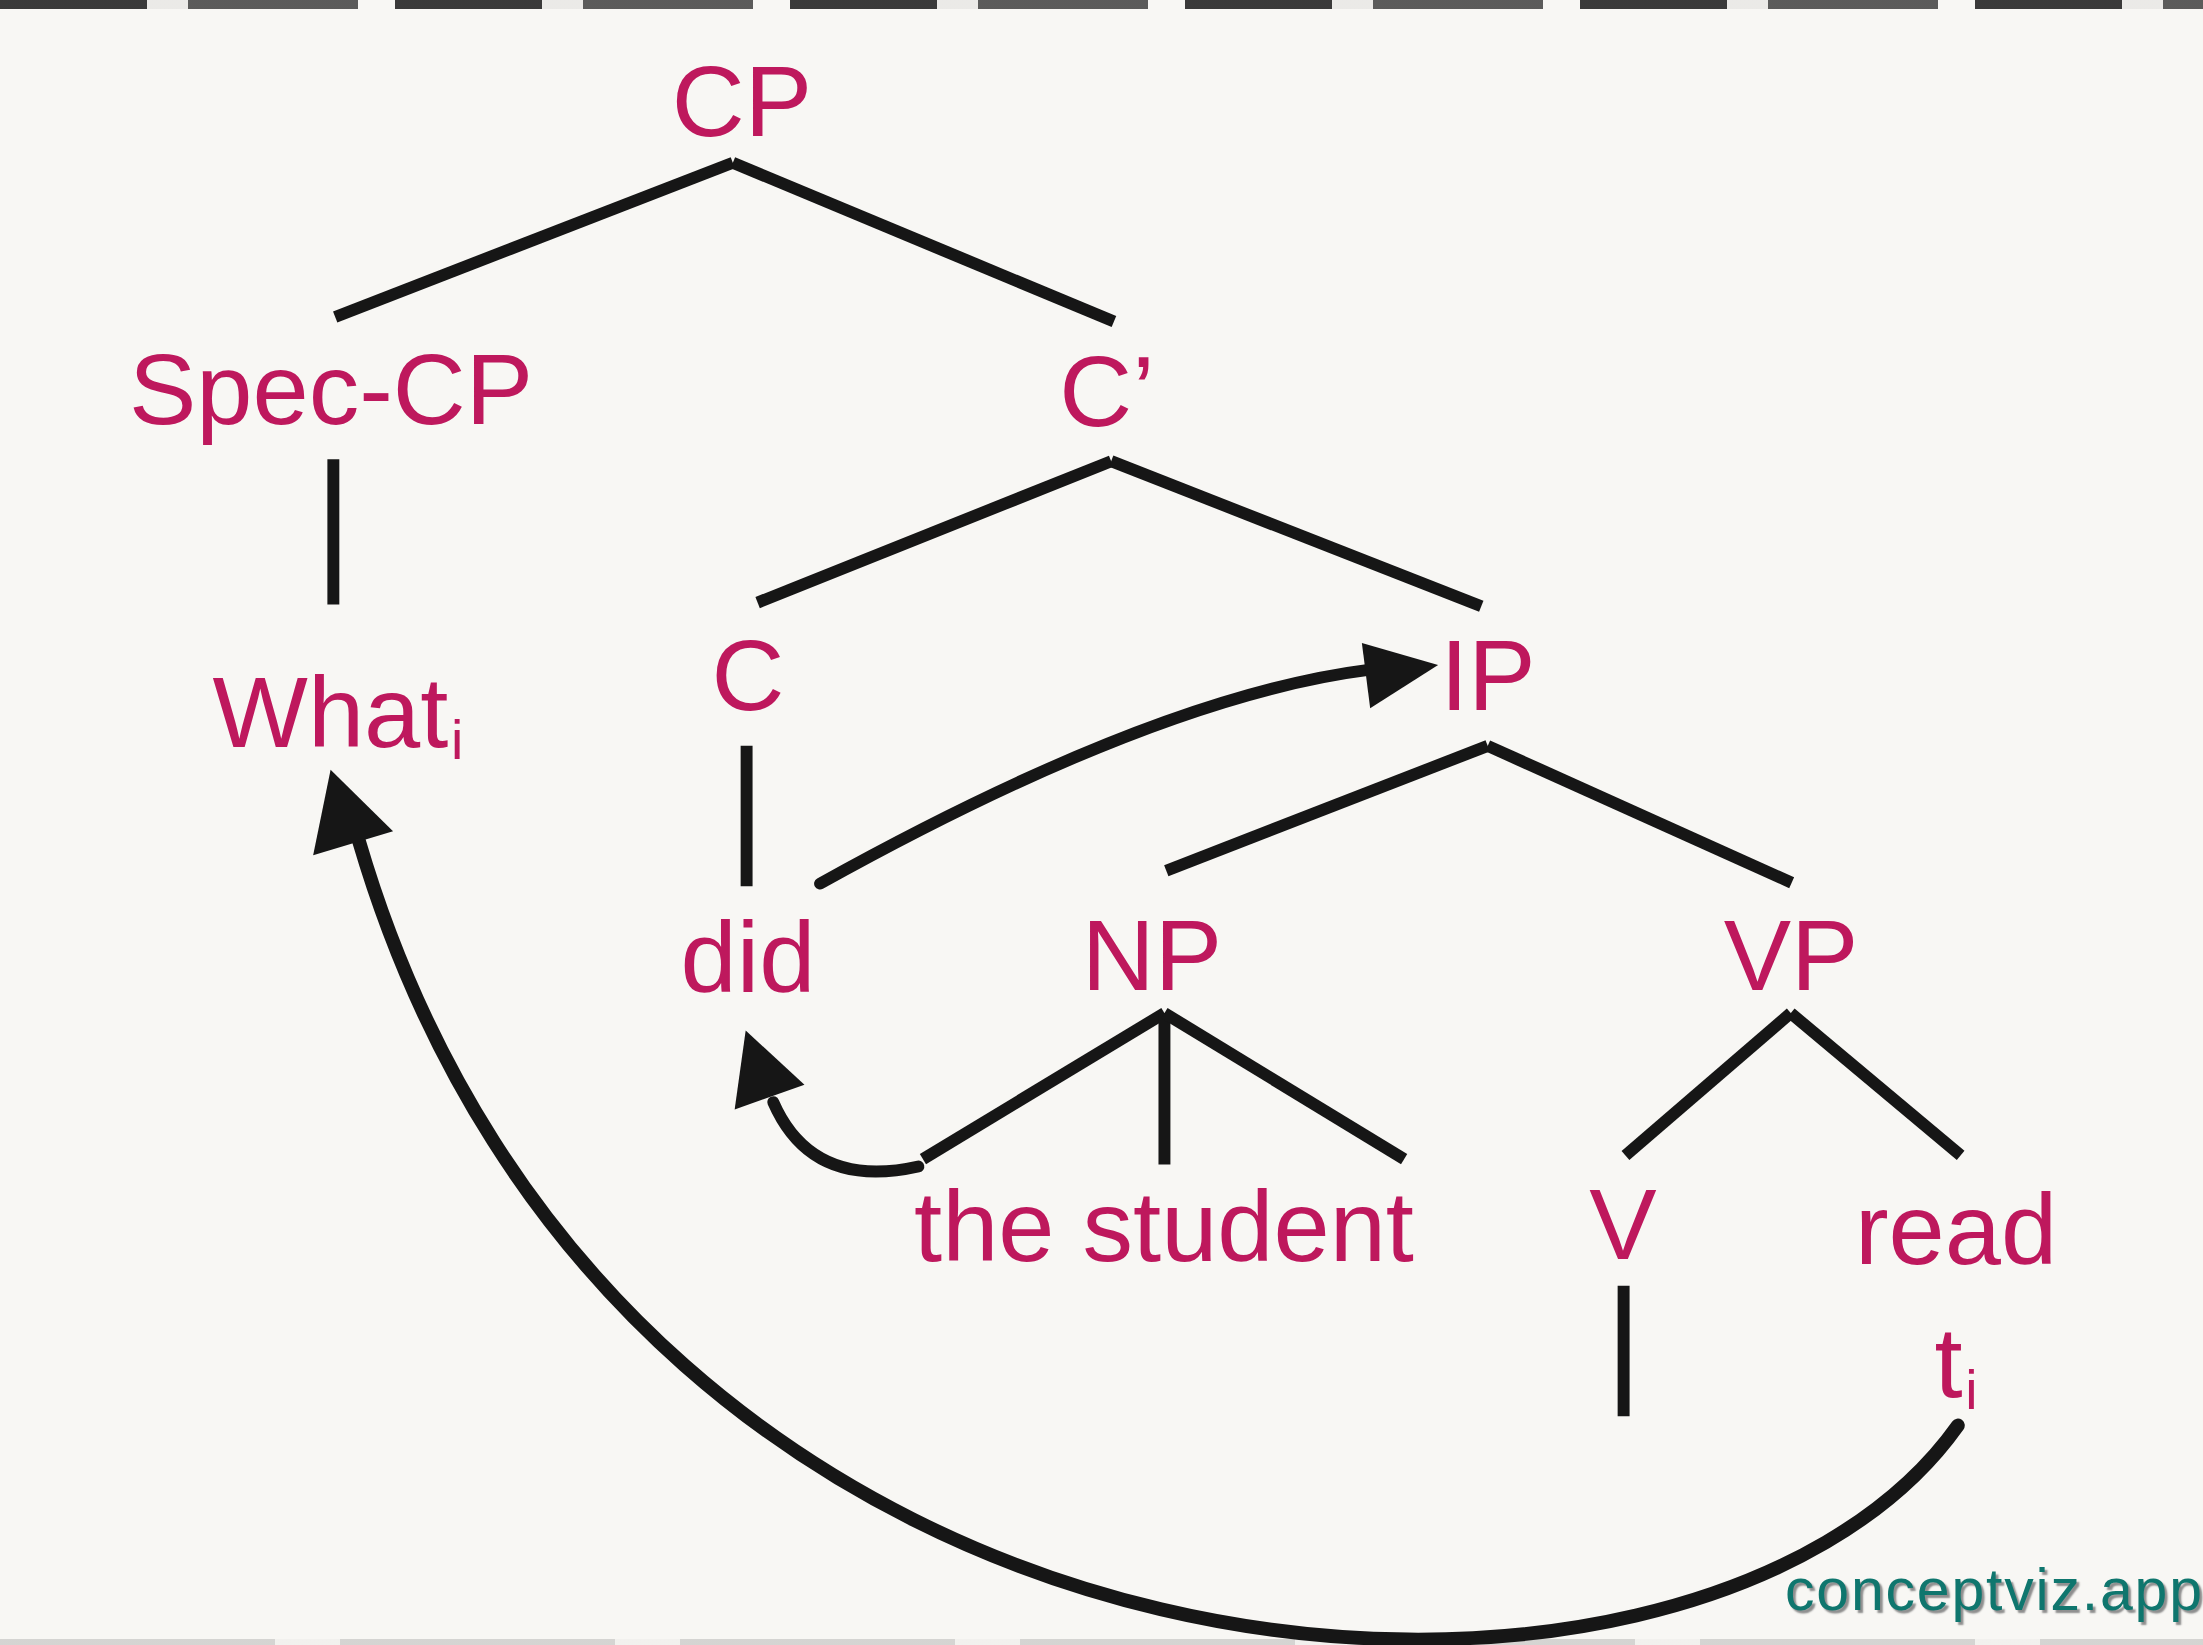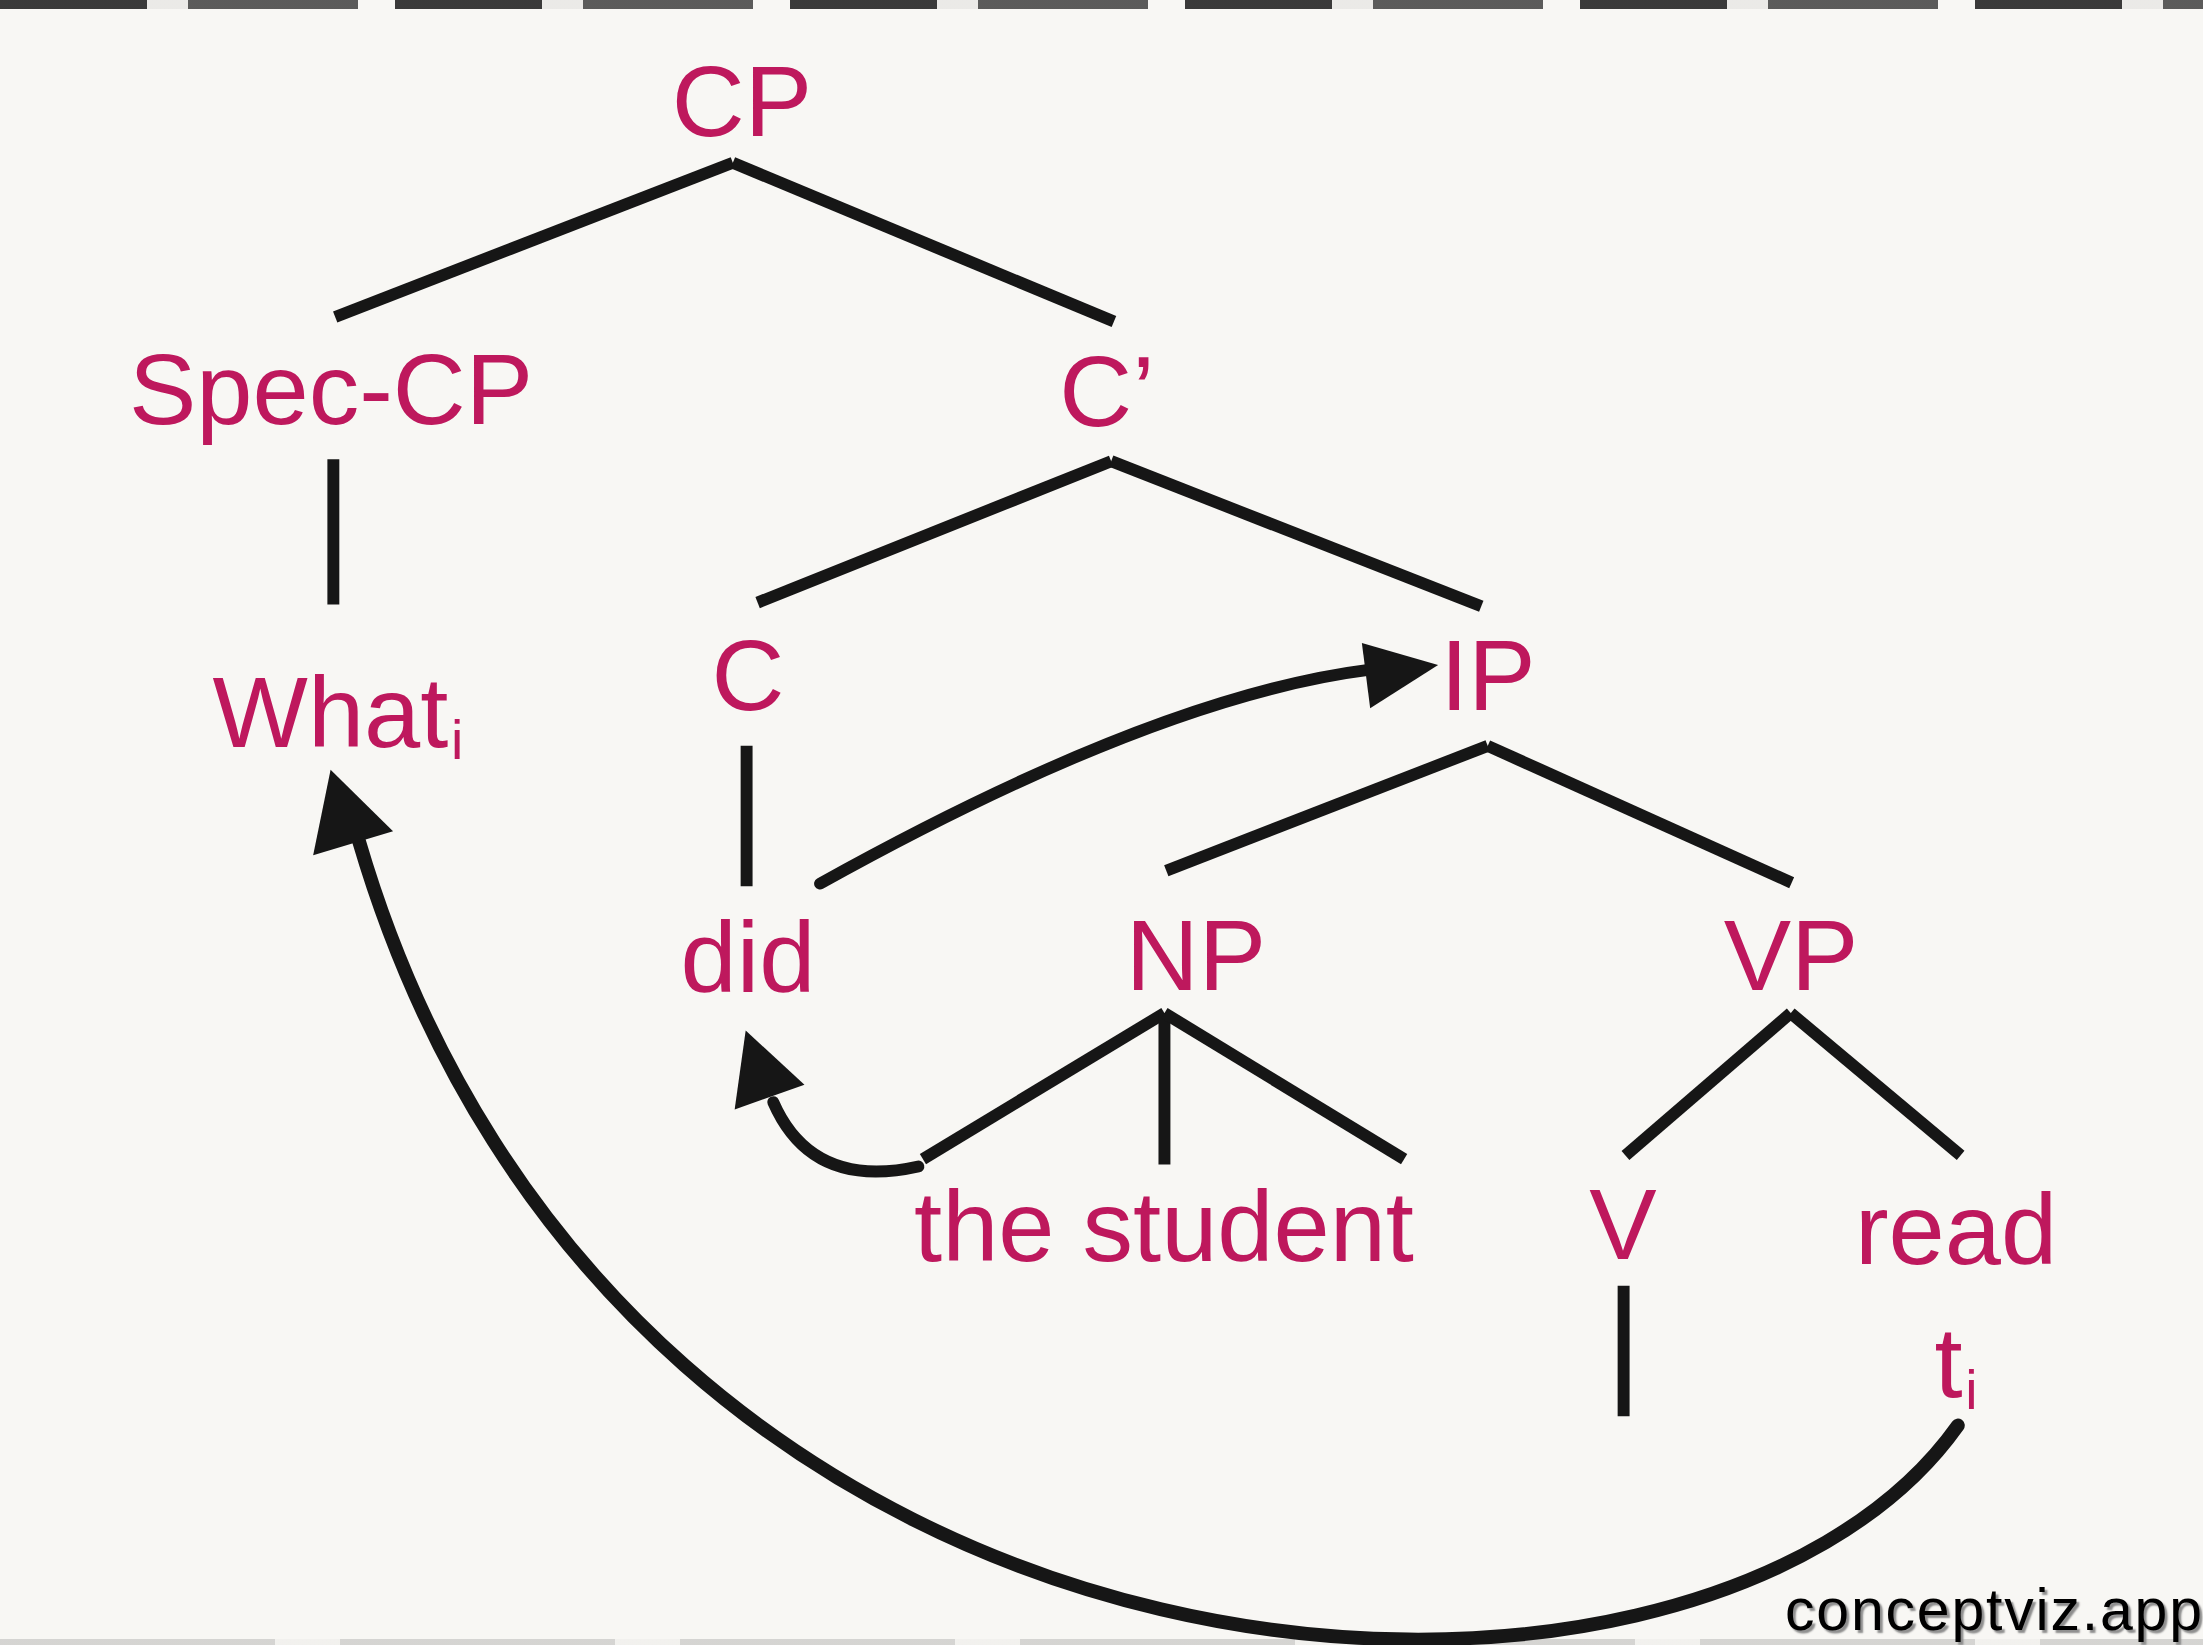--- a/index.html
+++ b/index.html
@@ -22,23 +22,22 @@
     font-size:0.55em;
     position:relative;
     top:0.22em;
     margin-left:2.8px;
   }
   .watermark{
     position:absolute;
     left:1785px;top:1561px;
     font:normal 59px/1 "Liberation Sans", sans-serif;
     letter-spacing:1.8px;
-    color:#000000;
+    color:#0f766e;
     text-shadow:2.8px 2.8px 1.8px #8d8d8d;
-    margin-top:20px;
   }
   .artifact-top{
     position:absolute;left:0;top:0;width:100%;height:9.2px;
     background:repeating-linear-gradient(90deg,
       rgba(25,25,25,.85) 0 147px,
       rgba(25,25,25,.06) 147px 188px,
       rgba(25,25,25,.70) 188px 358px,
       rgba(25,25,25,0)   358px 395px);
   }
   .artifact-bottom{
@@ -86,21 +85,21 @@
   <div class="node" style="left:742px;top:51px">CP</div>
   <div class="node" style="left:331px;top:339px">Spec-CP</div>
   <div class="node" style="left:1107px;top:341px">C’</div>
 
   <div class="node" style="left:338px;top:662px"><span>What</span><span class="sub">i</span></div>
 
   <div class="node" style="left:748px;top:625px">C</div>
   <div class="node" style="left:1488px;top:625px">IP</div>
 
   <div class="node" style="left:748px;top:907px">did</div>
-  <div class="node" style="left:1196px;top:905px">NP</div>
+  <div class="node" style="left:1152px;top:905px">NP</div>
   <div class="node" style="left:1791px;top:905px">VP</div>
 
   <div class="node" style="left:1164px;top:1176px">the student</div>
   <div class="node" style="left:1623px;top:1174px">V</div>
   <div class="node" style="left:1956px;top:1179px">read</div>
 
   <div class="node" style="left:1956px;top:1312px"><span>t</span><span class="sub">i</span></div>
 
 
   <div class="watermark">conceptviz.app</div>

